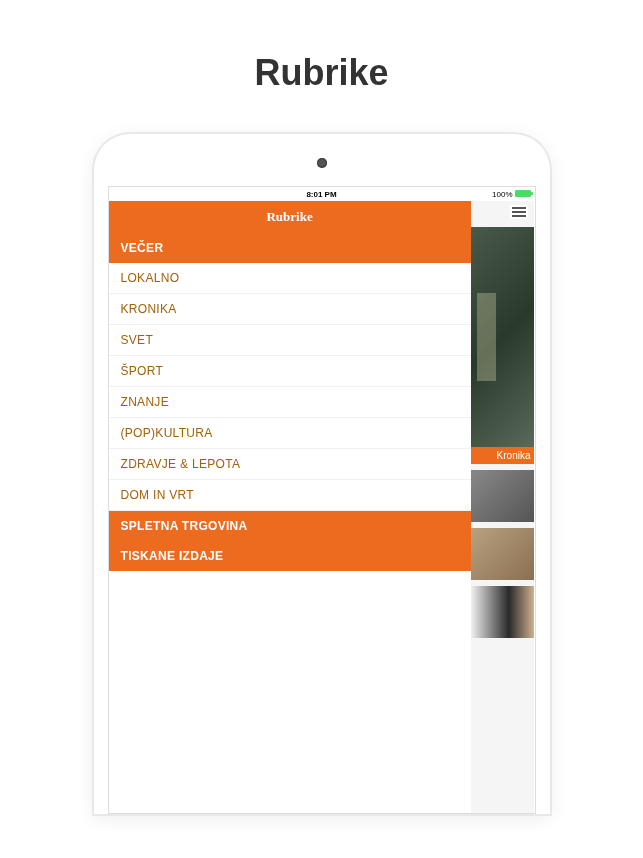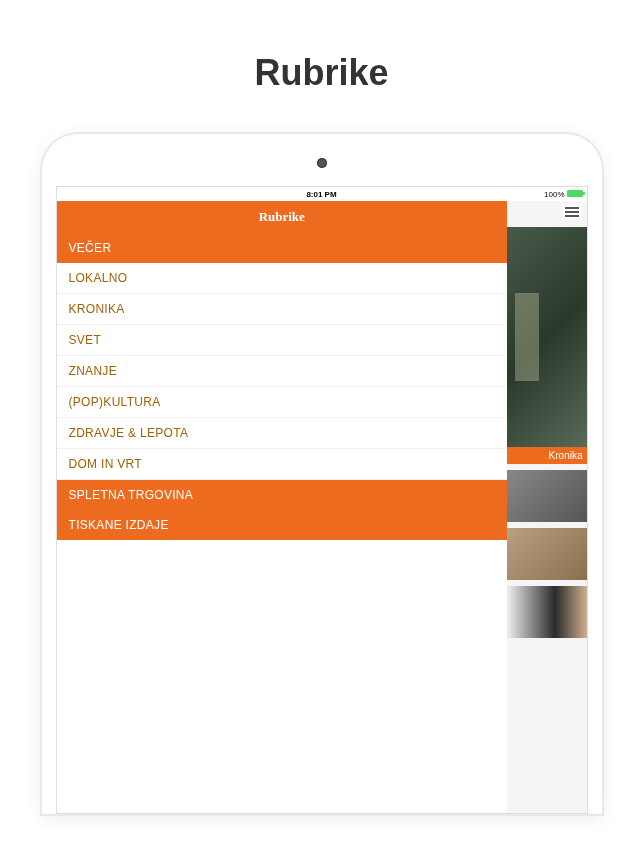--- a/index.html
+++ b/index.html
@@ -11,21 +11,21 @@
       position: relative;
     }
     .page-title {
       text-align: center;
       font-size: 36px;
       font-weight: 700;
       color: #333;
       padding: 52px 0 40px 0;
     }
     .tablet-frame {
-      width: 560px;
+      width: 456px;
       height: 680px;
       margin: 0 auto;
       background: #fff;
       border-radius: 36px 36px 0 0;
       box-shadow: 0 0 0 2px #e8e8e8, 0 4px 20px rgba(0,0,0,0.08);
       position: relative;
       overflow: hidden;
       padding: 52px 14px 0 14px;
     }
     .tablet-camera {
@@ -101,21 +101,21 @@
       font-weight: 700;
       font-size: 13px;
       padding: 8px 0;
       font-family: Georgia, serif;
     }
     .menu-section-orange {
       background: #ed6b1f;
       color: #fff;
       padding: 8px 12px;
       font-size: 12px;
-      font-weight: 400;
+      font-weight: 700;
       letter-spacing: 0.3px;
     }
     .menu-item {
       padding: 8px 12px;
       font-size: 12px;
       color: #a16207;
       border-bottom: 1px solid #f0f0f0;
       cursor: pointer;
       letter-spacing: 0.3px;
     }
@@ -192,20 +192,21 @@
       </div>
     </div>
 
     <div class="content-area">
       <div class="sidebar">
         <div class="sidebar-header">Rubrike</div>
         <div class="menu-section-orange">VEČER</div>
         <div class="menu-item">LOKALNO</div>
         <div class="menu-item">KRONIKA</div>
         <div class="menu-item">SVET</div>
+        <div class="menu-item">ŠPORT</div>
         <div class="menu-item">ZNANJE</div>
         <div class="menu-item">(POP)KULTURA</div>
         <div class="menu-item">ZDRAVJE &amp; LEPOTA</div>
         <div class="menu-item">DOM IN VRT</div>
         <div class="menu-section-orange">SPLETNA TRGOVINA</div>
         <div class="menu-section-orange">TISKANE IZDAJE</div>
       </div>
 
       <div class="main-panel">
         <div class="hamburger">

